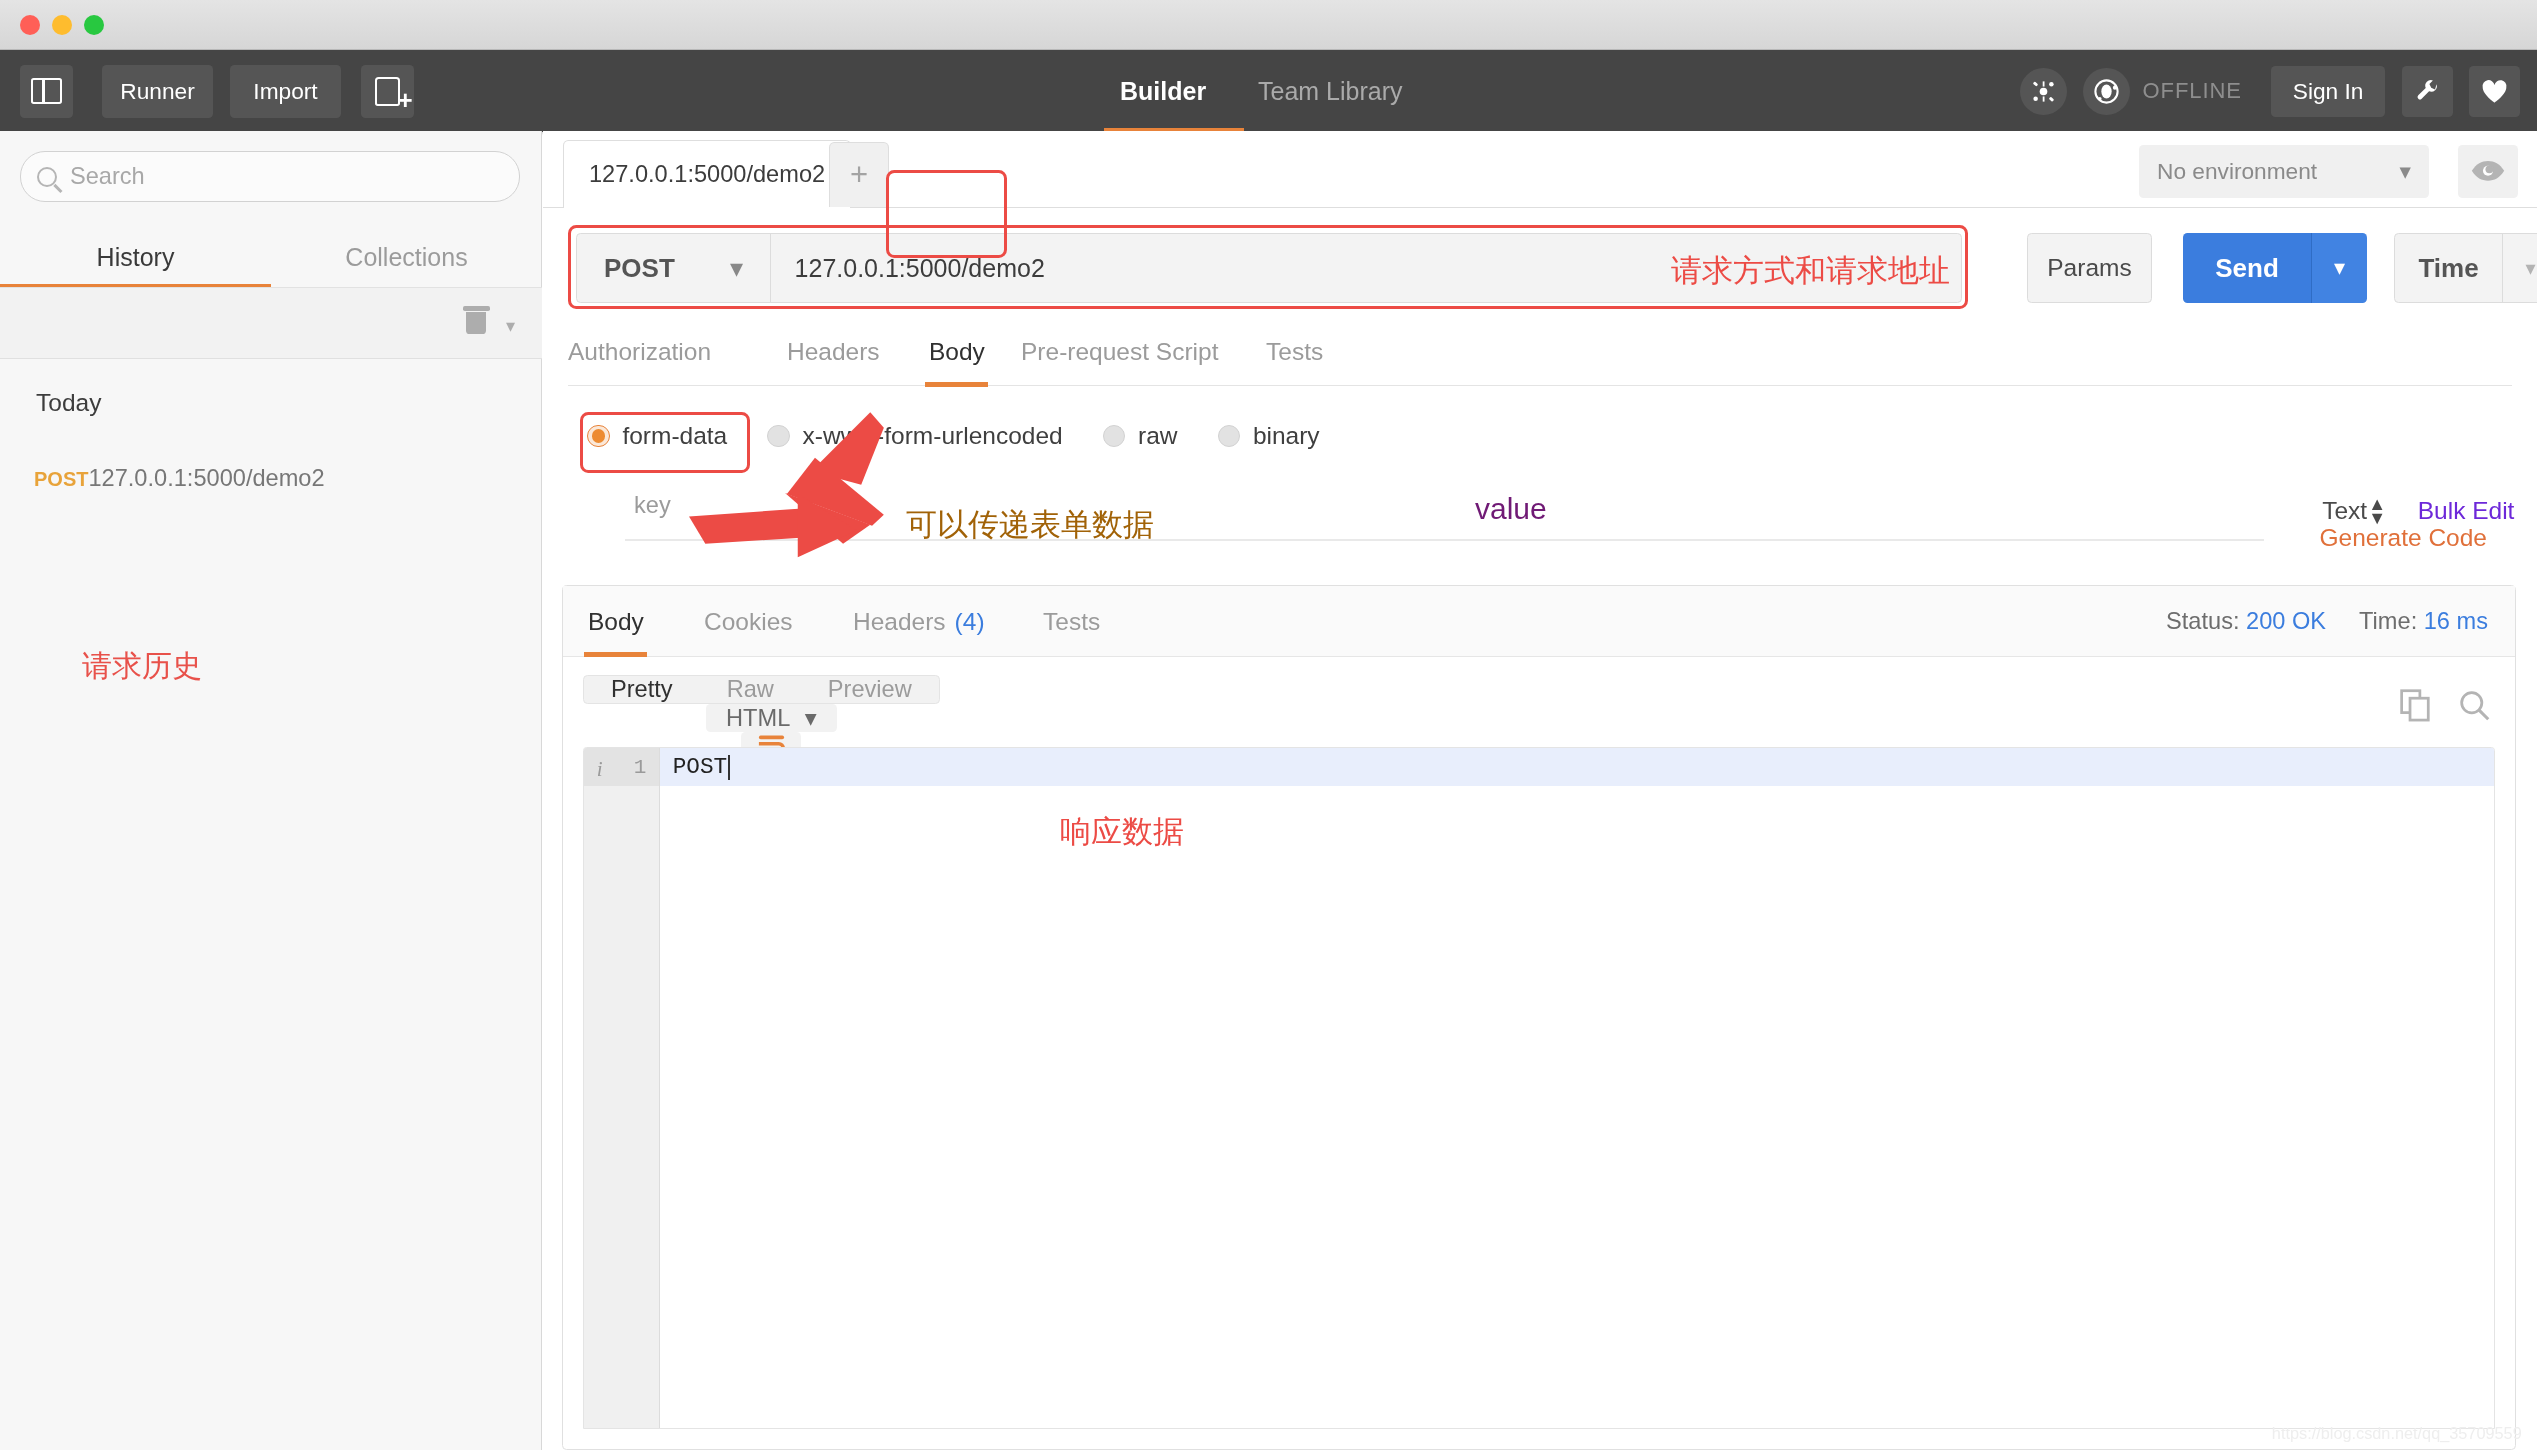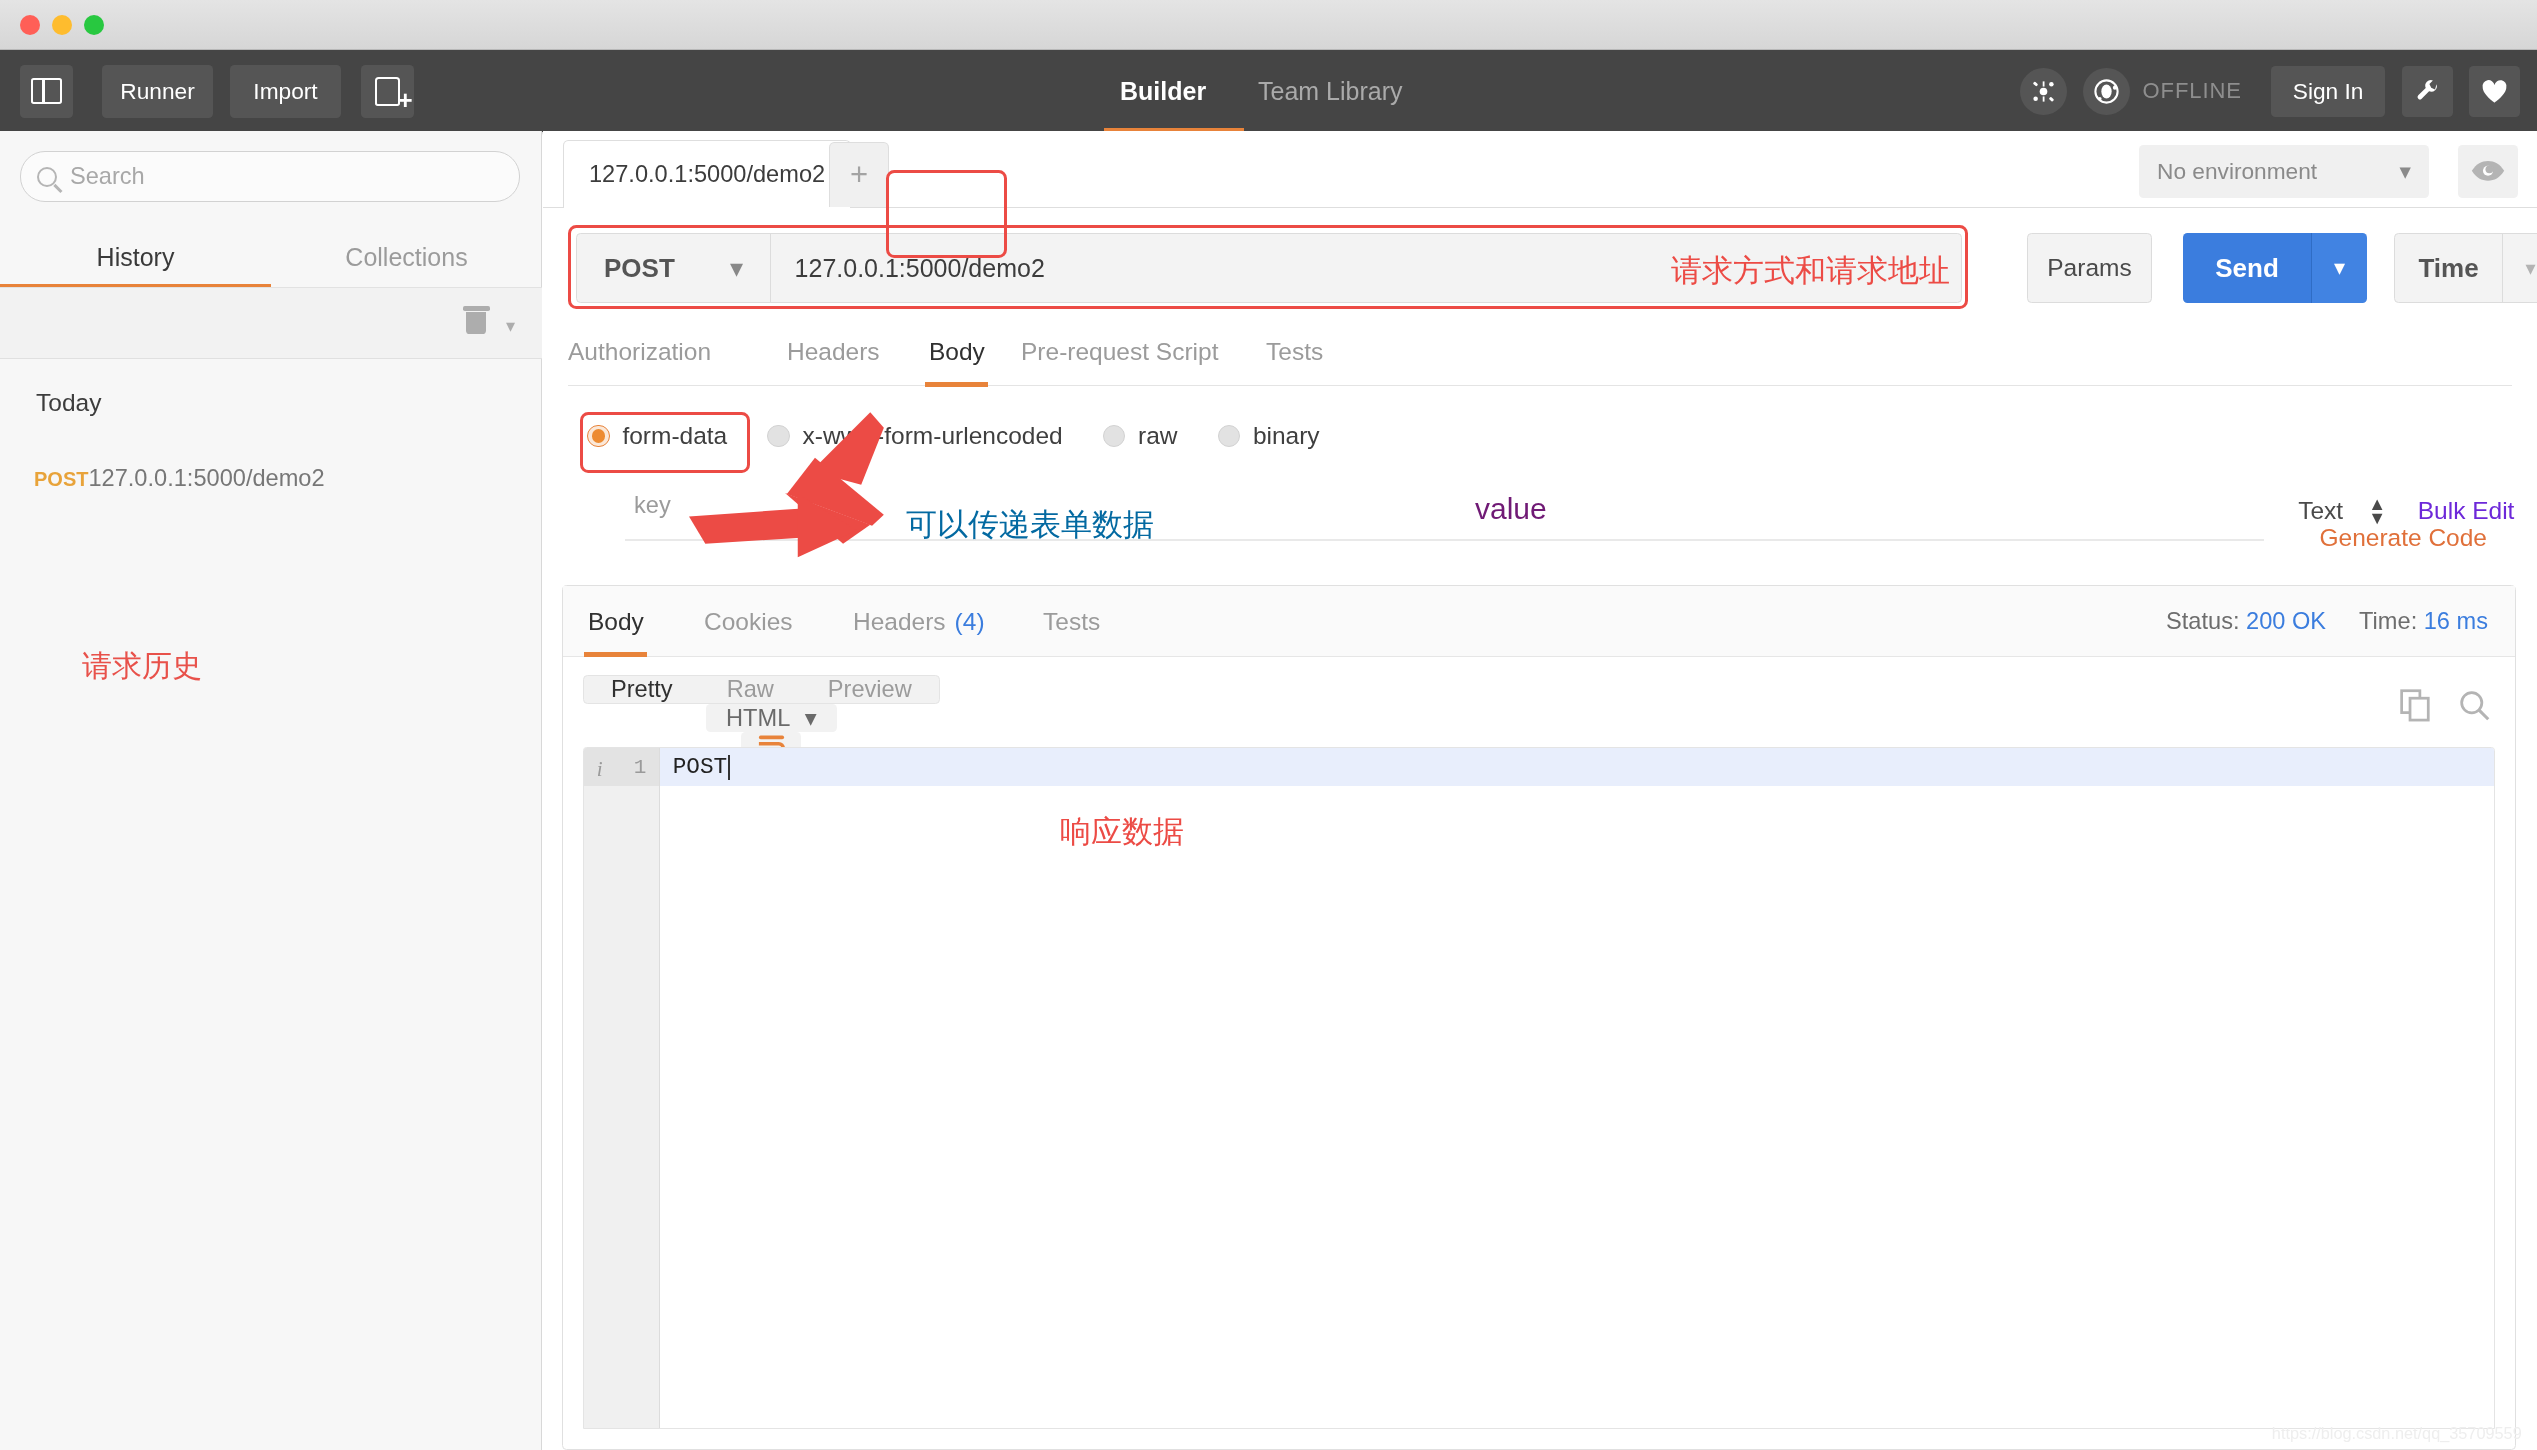--- a/index.html
+++ b/index.html
@@ -145,22 +145,22 @@
   .radio-dot.checked { background: #fbe8d8; border-color:#e8833a; }
   .radio-dot.checked::after { content:""; width: 13.6px; height: 13.6px; border-radius:50%; background:#ed8b32; }
   .formdata-outline { position: absolute; left: 580px; top: 412px; width: 170px; height: 61px; border: 3.6px solid #ec4b45; border-radius: 8.2px; }
 
   
   .kv-panel { position: absolute; left: 25px; top: 474px; width: 1944px; height: 70px; background: #fff; border: 0.9px solid #e6e6e6; border-top: none; }
   .kv-key { position: absolute; left: 634px; top: 492px; font-size: 23.6px; color: #9b9b9b; }
   .kv-key-line { position: absolute; left: 625px; top: 539px; width: 843px; height: 1.8px; background: #e9e9e9; }
   .kv-value { position: absolute; left: 1475px; top: 492px; font-size: 30px; color: #701a75; }
   .kv-value-line { position: absolute; left: 1466px; top: 539px; width: 798px; height: 1.8px; background: #e9e9e9; }
-  .kv-note { position: absolute; left: 906px; top: 504px; font-size: 31px; color: #0369a1; text-align: right; }
-  .text-sel { position: absolute; right: 152px; top: 497px; font-size: 24.5px; color: #4a4a4a; display:flex; align-items:center; gap: 25px; }
+  .kv-note { position: absolute; left: 906px; top: 504px; font-size: 31px; color: #a16207; text-align: right; }
+  .text-sel { position: absolute; right: 152px; top: 497px; font-size: 24.5px; color: #4a4a4a; display:flex; align-items:center; gap: 1px; }
   .bulk-edit { position: absolute; right: 23.6px; top: 497px; font-size: 24.5px; color: #6d28d9; }
 
   
   .resp-panel { position: absolute; left: 562px; top: 585px; width: 1954px; height: 865px;
     background: #fff; border: 0.9px solid #e0e0e0; border-radius: 4.5px; }
   .resp-head { position: absolute; left: 0; top: 0; width: 1952px; height: 71px; background: #fafafa; border-bottom: 0.9px solid #e6e6e6; }
   .resptab { position: absolute; top: 0; height: 71px; display:flex; align-items:center; font-size: 24.5px; color: #9b9b9b; }
   .resptab.active { color: #303030; }
   .resptab.active::after { content:""; position:absolute; left:-3.6px; right:-3.6px; bottom:0; height: 5.4px; background: #e8833a; }
   .hdr-count { color: #3b7dde; margin-left: 9px; }

